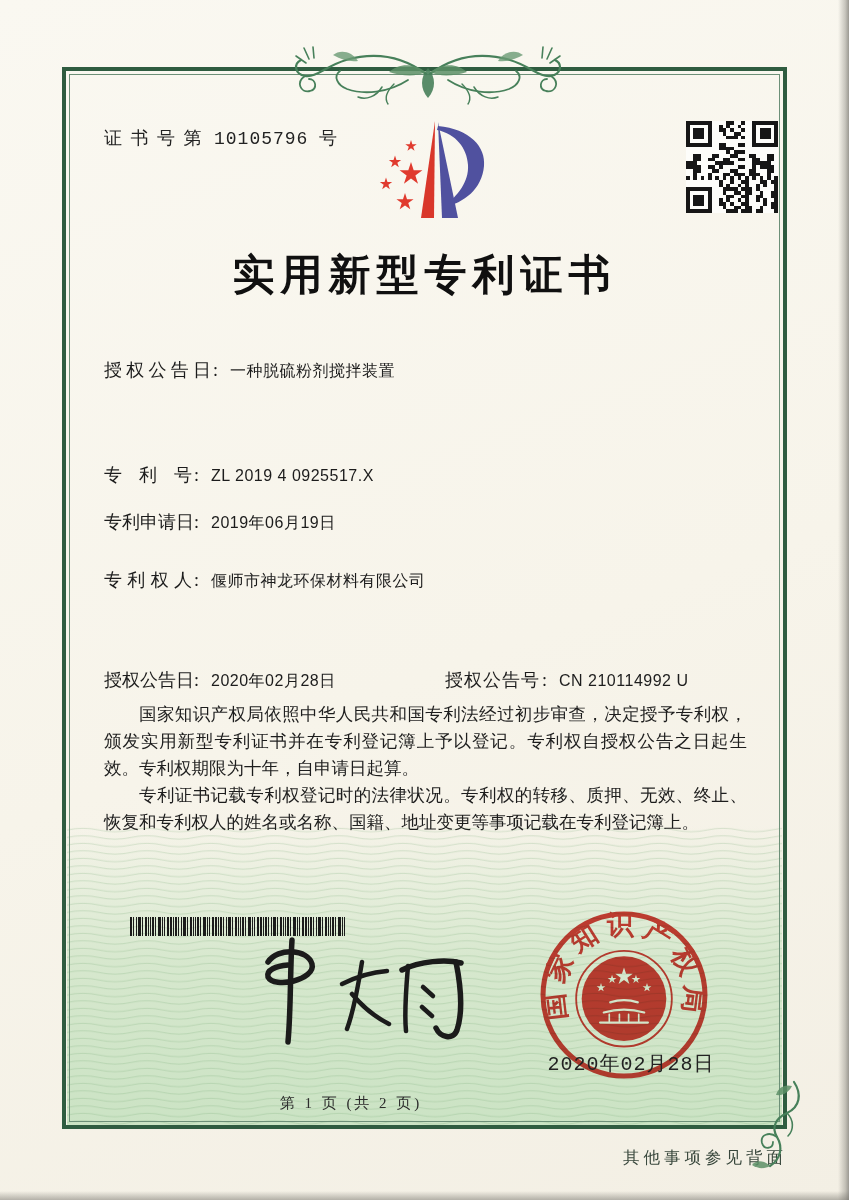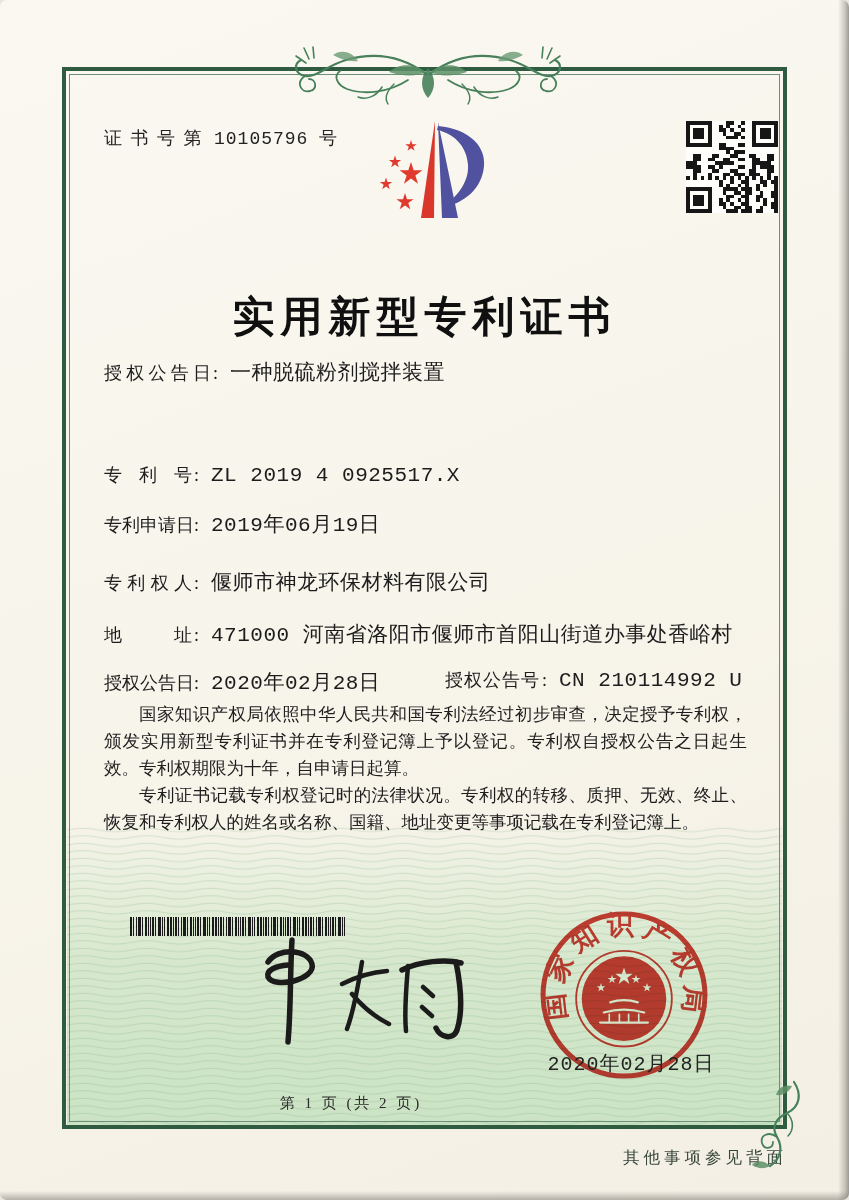--- a/index.html
+++ b/index.html
@@ -3,47 +3,46 @@
 <meta charset="utf-8">
 <style>
   * { margin:0; padding:0; box-sizing:border-box; }
   html,body { background:#e8e6df; }
   body { font-family:"Liberation Serif","DejaVu Serif",serif; color:#1d1d1d; }
 
   .page {
     position:relative; width:849px; height:1200px; margin:0 auto;
     background:linear-gradient(160deg,#faf8f1 0%,#f7f4ea 55%,#f3efe4 100%);
     overflow:hidden;
-    border-radius:7px;
   }
   .scan-right { position:absolute; top:0; right:0; width:11px; height:100%;
     background:linear-gradient(90deg,rgba(140,138,130,0),rgba(140,138,130,.45) 65%,#9b9992); }
   .scan-bottom { position:absolute; left:0; bottom:0; width:100%; height:9px;
     background:linear-gradient(180deg,rgba(130,128,120,0),rgba(115,113,106,.5)); }
 
   
   .frame { position:absolute; left:62px; top:67px; width:725px; height:1062px;
     border:4px solid #2f5c40; }
   .frame-inner { position:absolute; left:3px; top:3px; right:3px; bottom:3px;
     border:1.5px solid #6d9078; }
 
   .cert-no { position:absolute; left:104px; top:126px; font-size:18px; letter-spacing:2px; color:#222; }
   .cert-no .num { font-family:"Liberation Mono","DejaVu Sans Mono",monospace; font-size:18px; letter-spacing:1px; padding:0 4px; }
 
   .logo { position:absolute; left:378px; top:117px; width:112px; height:114px; }
   .qr { position:absolute; left:686px; top:121px; width:92px; height:92px; background:#fdfdfa; }
 
   .title { position:absolute; left:62px; top:247px; width:725px; text-align:center;
-    font-size:42px; font-weight:700; letter-spacing:6px; color:#101010;margin-top:42px; }
+    font-size:42px; font-weight:700; letter-spacing:6px; color:#101010; }
 
   .field { position:absolute; left:104px; font-size:18px; white-space:nowrap; color:#1c1c1c; }
   .f-label { display:inline-block; width:88px; text-align:justify; text-align-last:justify; vertical-align:baseline; }
   .row0 .f-label { width:107px; }
   .f-colon { display:inline-block; margin:0 12px 0 2px; }
-  .f-value { font-family:Liberation Mono, monospace; font-size:21px; letter-spacing:.5px; }
+  .f-value { font-family:Liberation Sans, sans-serif; font-size:16px; letter-spacing:.5px; }
   .row0{top:358px} .row1{top:411px} .row2{top:463px} .row3{top:510px}
   .row4{top:568px} .row5{top:620px} .row6{top:668px}
   .grant-no { position:absolute; left:445px; top:668px; font-size:18px; white-space:nowrap; }
   .grant-no .f-label { width:auto; letter-spacing:1px; }
 
   .paras { position:absolute; left:104px; top:701px; width:643px; font-size:17.5px;
     line-height:27px; text-align:justify; color:#1d1d1d; }
   .paras p { text-indent:2em; margin:0; }
 
   
@@ -336,23 +335,20 @@
   </div>
   <div class="field row2">
     <span class="f-label">专利号</span><span class="f-colon">:</span><span class="f-value">ZL 2019 4 0925517.X</span>
   </div>
   <div class="field row3">
     <span class="f-label">专利申请日</span><span class="f-colon">:</span><span class="f-value">2019年06月19日</span>
   </div>
   <div class="field row4">
     <span class="f-label">专利权人</span><span class="f-colon">:</span><span class="f-value">偃师市神龙环保材料有限公司</span>
   </div>
-  <div class="field row5">
-    <span class="f-label">地址</span><span class="f-colon">:</span><span class="f-value">471000 河南省洛阳市偃师市首阳山街道办事处香峪村</span>
-  </div>
   <div class="field row6">
     <span class="f-label">授权公告日</span><span class="f-colon">:</span><span class="f-value">2020年02月28日</span>
   </div>
   <div class="grant-no">
     <span class="f-label">授权公告号</span><span class="f-colon">:</span><span class="f-value">CN 210114992 U</span>
   </div>
 
   <div class="paras">
     <p>国家知识产权局依照中华人民共和国专利法经过初步审查，决定授予专利权，颁发实用新型专利证书并在专利登记簿上予以登记。专利权自授权公告之日起生效。专利权期限为十年，自申请日起算。</p>
     <p>专利证书记载专利权登记时的法律状况。专利权的转移、质押、无效、终止、恢复和专利权人的姓名或名称、国籍、地址变更等事项记载在专利登记簿上。</p>

